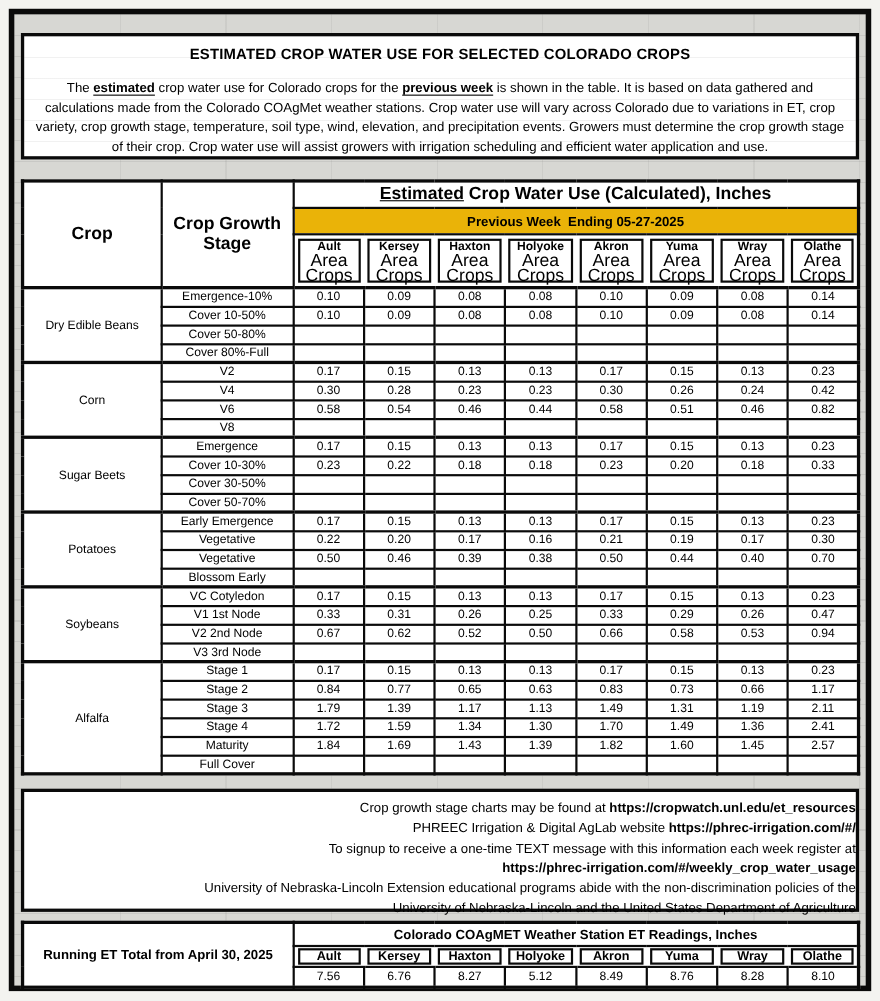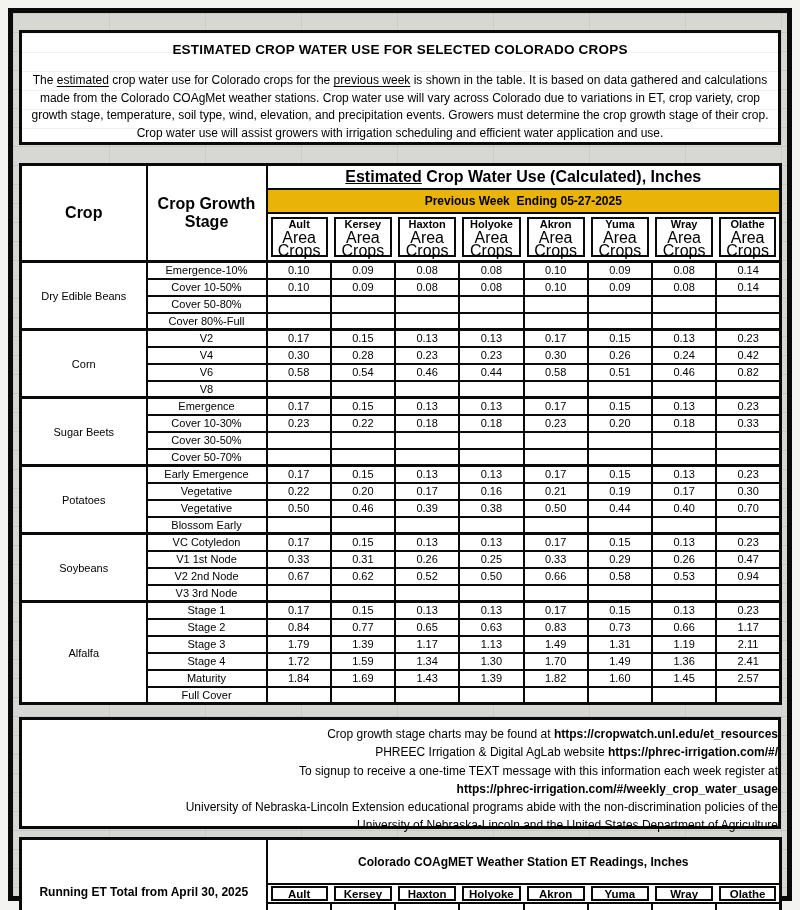--- a/index.html
+++ b/index.html
@@ -35,29 +35,29 @@
   td.stage{font-size:11px;}
   td.val{font-size:11px;}
   
   .footer-box{left:6px;top:704px;width:762px;height:112px;text-align:right;font-size:12px;
     padding-top:5px;}
   .footer-box .fline{line-height:18.3px;}
   .footer-box b{font-weight:bold;}
   
   table.et{position:absolute;left:6px;top:824px;width:763px;border-collapse:collapse;
     table-layout:fixed;background:#fff;border:3px solid #0a0a0a;}
-  table.et th, table.et td{border:2px solid #0a0a0a;padding:12px;text-align:center;
+  table.et th, table.et td{border:2px solid #0a0a0a;padding:0;text-align:center;
     vertical-align:middle;overflow:hidden;}
   td.runlabel{font-weight:bold;font-size:12px;margin-top:36px;}
   tr.etrow1 th{height:19px;font-size:12px;font-weight:bold;}
   tr.etrow2 td{height:17px;border-left:none;border-right:none;padding:0 3px;}
   .sbox{box-sizing:border-box;border:2px solid #0a0a0a;height:15px;margin:0 auto;background:#fff;
     display:flex;align-items:center;justify-content:center;font-weight:bold;font-size:11.5px;}
   tr.etrow3 td{height:16px;font-size:11px;}
-  u{text-decoration:underline;}
+  u{text-decoration:underline;font-weight:bold;}
 </style>
 </head>
 <body>
 
 <div class="frame">
 
   <div class="box title-box">
     <div class="page-title">ESTIMATED CROP WATER USE FOR SELECTED COLORADO CROPS</div>
     <p class="intro"><span>The </span><u>estimated</u><span> crop water use for Colorado crops for the </span><u>previous week</u><span> is shown in the table. It is based on data gathered and calculations made from the Colorado COAgMet weather stations. Crop water use will vary across Colorado due to variations in ET, crop variety, crop growth stage, temperature, soil type, wind, elevation, and precipitation events. Growers must determine the crop growth stage of their crop. Crop water use will assist growers with irrigation scheduling and efficient water application and use.</span></p>
   </div>

